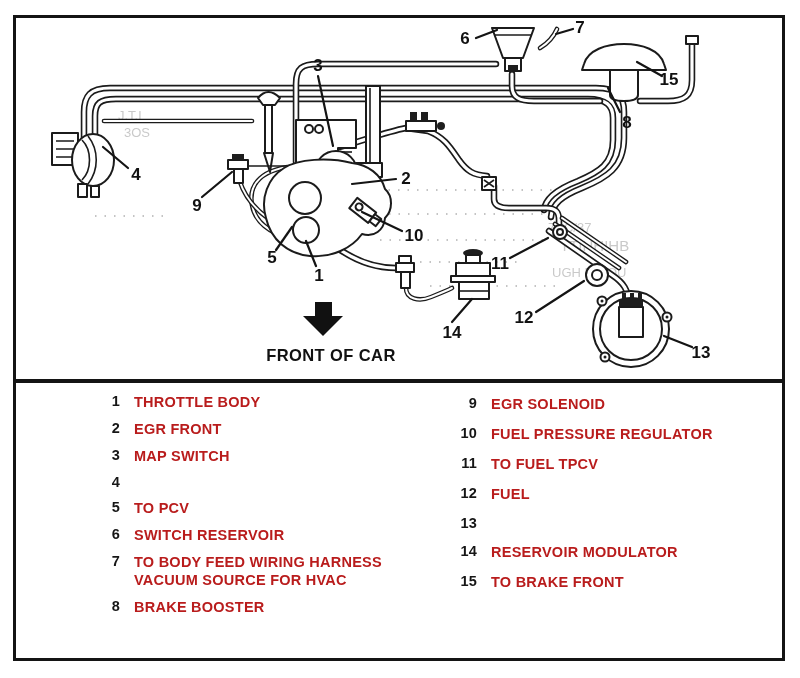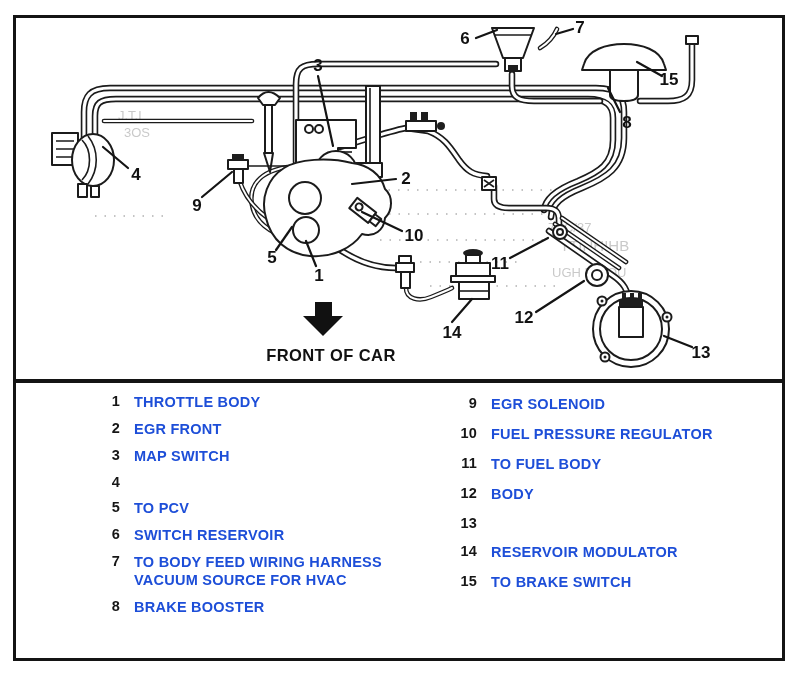--- a/index.html
+++ b/index.html
@@ -36,21 +36,21 @@
   .col-left{left:96px;width:300px;}
   .col-right{left:453px;top:2px;width:320px;}
   .lrow{display:flex;align-items:flex-start;margin-bottom:9px;}
   .col-right .lrow{margin-bottom:12px;}
   .col-left .lrow:nth-child(n+6){margin-top:5px;}
   .lnum{
     flex:0 0 24px;text-align:right;margin-right:14px;
     font:700 14.5px "Liberation Sans",sans-serif;letter-spacing:.2px;color:#161616;
   }
   .ltxt{
-    font:700 14.5px "Liberation Sans",sans-serif;letter-spacing:.25px;color:#1d4ed8;
+    font:700 14.5px "Liberation Sans",sans-serif;letter-spacing:.25px;color:#b91c1c;
     white-space:pre-line;line-height:18px;
   }
 </style>
 </head>
 <body>
 
 <div class="page">
 
   <div class="frame"></div>
 
@@ -325,33 +325,33 @@
       <div class="lrow">
         <span class="lnum">9</span>
         <span class="ltxt">EGR SOLENOID</span>
       </div>
       <div class="lrow">
         <span class="lnum">10</span>
         <span class="ltxt">FUEL PRESSURE REGULATOR</span>
       </div>
       <div class="lrow">
         <span class="lnum">11</span>
-        <span class="ltxt">TO FUEL BODY</span>
+        <span class="ltxt">TO FUEL TPCV</span>
       </div>
       <div class="lrow">
         <span class="lnum">12</span>
-        <span class="ltxt">BODY</span>
+        <span class="ltxt">FUEL</span>
       </div>
       <div class="lrow">
         <span class="lnum">13</span>
       </div>
       <div class="lrow">
         <span class="lnum">14</span>
         <span class="ltxt">RESERVOIR MODULATOR</span>
       </div>
       <div class="lrow">
         <span class="lnum">15</span>
-        <span class="ltxt">TO BRAKE SWITCH</span>
+        <span class="ltxt">TO BRAKE FRONT</span>
       </div>
     </div>
   </div>
 
 </div>
 
 </body></html>

